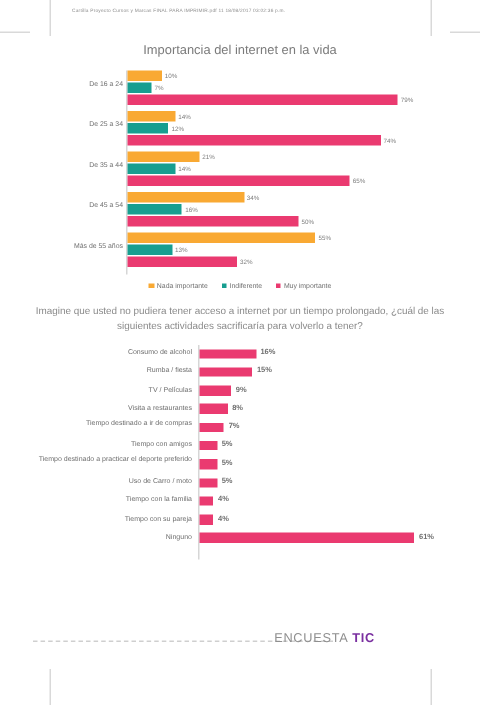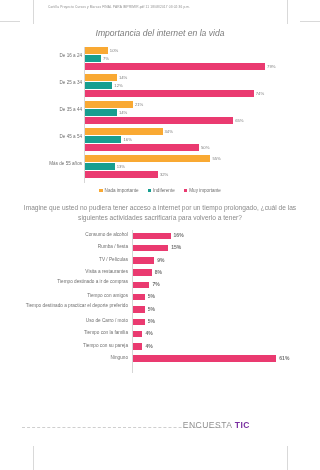--- a/index.html
+++ b/index.html
@@ -51,21 +51,20 @@
     height: 422px;
   }
 
   .title {
     margin: 4px 28px 0 28px;
     text-align: center;
     font-size: 8.6px;
     line-height: 11px;
     color: #7b7b7b;
     font-weight: normal;
-    font-style: italic;
   }
 
   
   .chart1 {
     position: relative;
     margin-top: 6px;
     height: 140px;
   }
   .axis1 {
     position: absolute;

